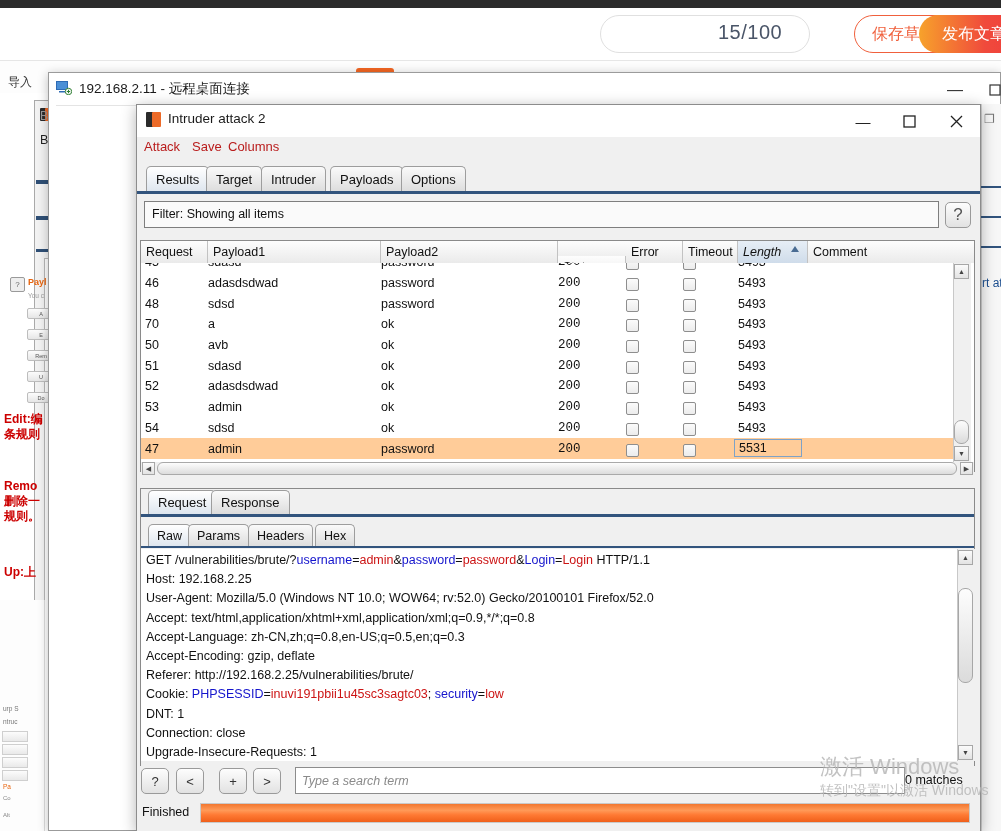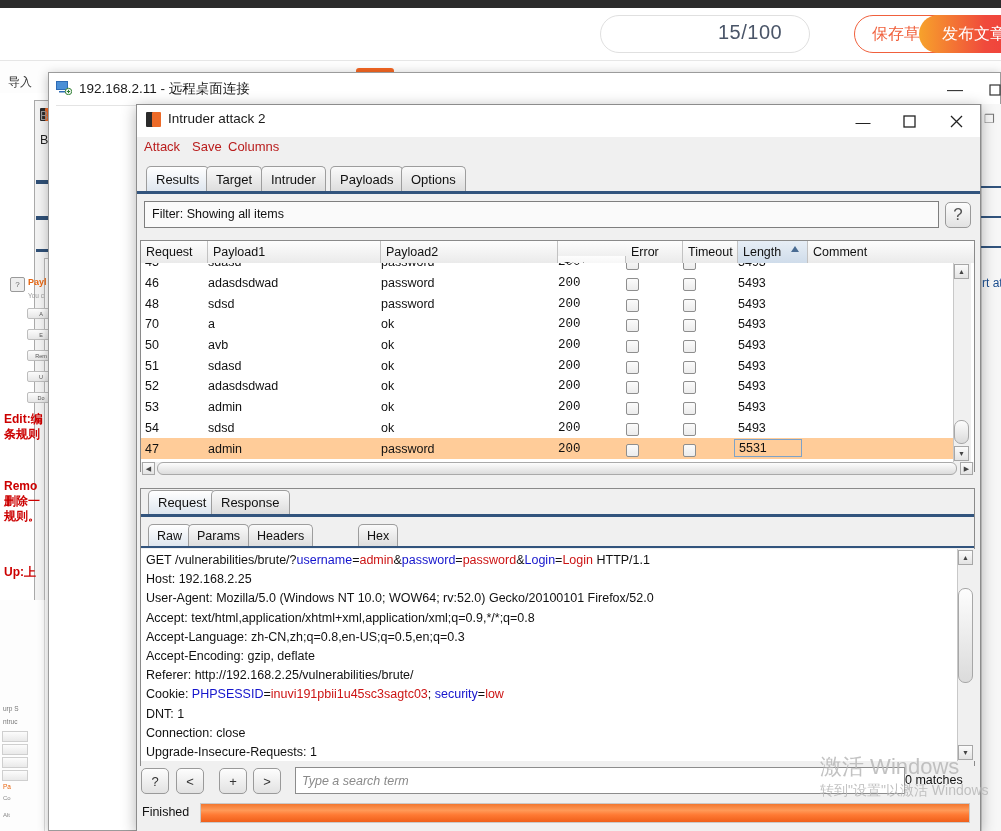--- a/index.html
+++ b/index.html
@@ -159,21 +159,21 @@
   #filter-help{left:945px;top:202px;width:26px;height:26px;}
 
   
   #tbl{left:140px;top:240px;width:835px;height:232px;background:#fff;border:1px solid #8a8a8a;box-sizing:border-box;}
   #thead{left:141px;top:241px;width:833px;height:22px;background:linear-gradient(#fdfdfd,#e9e9e9);}
   .th{
     position:absolute;top:241px;height:22px;font-size:12.5px;color:#111;
     display:flex;align-items:center;padding-left:5px;box-sizing:border-box;
     border-right:1px solid #c2c2c2;background:linear-gradient(#fdfdfd,#eaeaea);
   }
-  .th.sorted{background:linear-gradient(#e7eef6,#cfdcea);}
+  .th.sorted{background:linear-gradient(#e7eef6,#cfdcea);font-style:italic;}
   #th0{left:141px;width:67px;}
   #th1{left:208px;width:173px;}
   #th2{left:381px;width:177px;}
   #th3{left:558px;width:68px;margin-top:15px;}
   #th4{left:626px;width:57px;}
   #th5{left:683px;width:55px;}
   #th6{left:738px;width:70px;}
   #th7{left:808px;width:166px;border-right:none;}
   #sort-caret{position:absolute;left:791px;top:246px;width:0;height:0;border-left:4px solid transparent;border-right:4px solid transparent;border-bottom:6px solid #4a6c93;}
 
@@ -226,21 +226,21 @@
   .htab{
     position:absolute;top:524px;height:23px;box-sizing:border-box;
     background:linear-gradient(#fafafa,#dcdcdc);border:1px solid #9d9d9d;border-bottom:none;
     border-radius:5px 5px 0 0;font-size:12.5px;color:#111;
     display:flex;align-items:center;justify-content:center;padding:0 8px;
   }
   .htab.active{background:linear-gradient(#ffffff,#dde5ee);}
   #ht-raw{left:148px;}
   #ht-params{left:188px;}
   #ht-headers{left:248px;}
-  #ht-hex{left:315px;margin-left:43px;}
+  #ht-hex{left:315px;}
   #ht-line{left:141px;top:546px;width:833px;height:2px;background:#32547d;}
 
   #raw-area{left:141px;top:549px;width:816px;height:212px;background:#ffffff;overflow:hidden;}
   .raw-line{position:absolute;left:5px;font-size:12.5px;color:#111;white-space:nowrap;}
   .k-blue{color:#1414cc;}
   .k-red{color:#cc1414;}
   #raw-vscroll{left:957px;top:549px;width:17px;height:212px;background:#f0f0f0;border-left:1px solid #c8c8c8;}
   #rv-up{left:958px;top:550px;}
   #rv-dn{left:958px;top:745px;}
   #rv-thumb{left:958px;top:588px;width:15px;height:95px;background:linear-gradient(#fdfdfd,#dbdbdb);border:1px solid #a7a7a7;border-radius:7px;box-sizing:border-box;}

